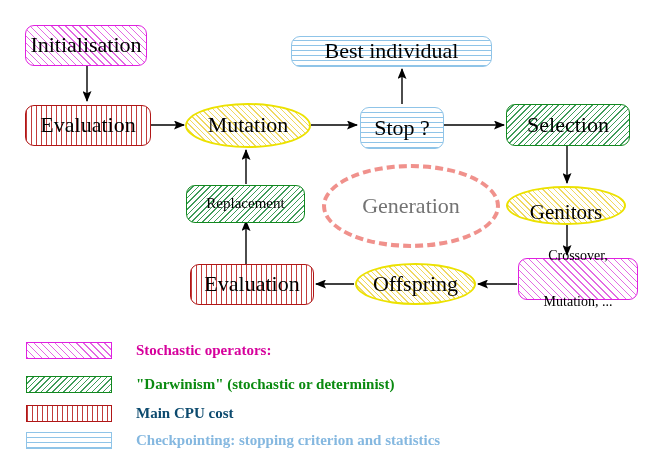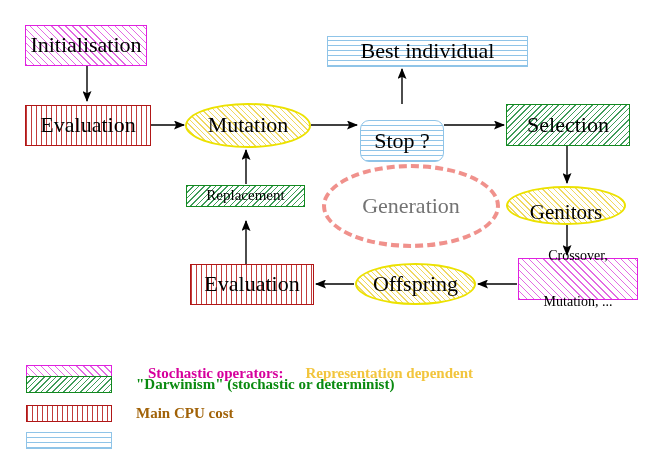--- a/index.html
+++ b/index.html
@@ -5,21 +5,21 @@
   html,body{margin:0;padding:0;}
   body{
     width:662px;height:471px;
     background:#ffffff;
     font-family:"Liberation Serif", serif;
     position:relative;
     overflow:hidden;
   }
   #canvas{position:absolute;left:0;top:0;width:662px;height:471px;}
   .node{position:absolute;display:flex;align-items:center;justify-content:center;
-        box-sizing:border-box;color:#000;z-index:3;}
+        box-sizing:border-box;color:#000;z-index:3;border-radius:9px;}
   .node span{position:relative;z-index:4;line-height:1.02;white-space:pre;}
 
   
   .pat-magenta{
     background-color:#ffffff;
     background-image:repeating-linear-gradient(45deg,
        #e36ae3 0px,#e36ae3 1px, rgba(255,255,255,0) 1px, rgba(255,255,255,0) 5px);
     border:1.5px solid #e020e0;
   }
   .pat-green{
@@ -65,21 +65,21 @@
   }
 
   
   #legend{position:absolute;left:0;top:336px;width:662px;height:135px;z-index:3;}
   .lg-row{position:absolute;left:26px;display:flex;align-items:center;}
   .lg-sw{width:86px;height:17px;box-sizing:border-box;flex:0 0 auto;}
   .lg-txt{margin-left:24px;font-weight:bold;font-size:15px;white-space:pre;}
   .c-magenta{color:#d6009c;}
   .c-gold{color:#f2c53d;}
   .c-green{color:#0a8a10;}
-  .c-red{color:#a16207;}
+  .c-red{color:#0c4a6e;}
   .c-skyblue{color:#85b8e0;}
 </style>
 </head>
 <body>
 
 <svg id="canvas" viewBox="0 0 662 471" xmlns="http://www.w3.org/2000/svg">
   <defs>
     <marker id="ah" markerWidth="11" markerHeight="9" refX="10" refY="4.5" orient="auto" markerUnits="userSpaceOnUse">
       <path d="M0,0 L11,4.5 L0,9 L2.2,4.5 Z" fill="#000"></path>
     </marker>
@@ -115,33 +115,33 @@
 </div>
 
 <div class="node pat-red t22" style="left:25px;top:105px;width:126px;height:41px;">
   <span>Evaluation</span>
 </div>
 
 <div class="node pat-yellow-ell t22" style="left:185px;top:103px;width:126px;height:45px;">
   <span>Mutation</span>
 </div>
 
-<div class="node pat-blue t22" style="left:291px;top:36px;width:201px;height:31px;margin-left:36px;">
+<div class="node pat-blue t22" style="left:291px;top:36px;width:201px;height:31px;">
   <span>Best individual</span>
 </div>
 
-<div class="node pat-blue rounded t22" style="left:360px;top:120px;width:84px;height:42px;">
+<div class="node pat-blue rounded t22" style="left:360px;top:107px;width:84px;height:42px;">
   <span>Stop ?</span>
 </div>
 
 <div class="node pat-green t22" style="left:506px;top:104px;width:124px;height:42px;justify-content:center;">
   <span>Selection</span>
 </div>
 
-<div class="node pat-green t15" style="left:186px;top:185px;width:119px;height:22px;">
+<div class="node pat-green t15" style="left:186px;top:185px;width:119px;height:38px;">
   <span>Replacement</span>
 </div>
 
 <div id="generation">
   <span>Generation</span>
 </div>
 
 <div class="node pat-yellow-ell t21" style="left:506px;top:186px;width:120px;height:39px;align-items:flex-end;">
   <span>Genitors</span>
 </div>
@@ -154,33 +154,33 @@
 <div class="node pat-red t22" style="left:190px;top:264px;width:124px;height:41px;">
   <span>Evaluation</span>
 </div>
 
 <div class="node pat-yellow-ell t22" style="left:355px;top:263px;width:121px;height:42px;">
   <span>Offspring</span>
 </div>
 
 <div id="legend">
 
-  <div class="lg-row" style="top:29px;gap:12px;">
+  <div class="lg-row" style="top:6px;">
     <div class="lg-sw pat-magenta"></div>
     <div class="lg-txt c-magenta">Stochastic operators:</div>
-    <div class="lg-txt c-gold" style="margin-left:10px;">Representation dependent</div>
   </div>
 
   <div class="lg-row" style="top:40px;">
     <div class="lg-sw pat-green"></div>
     <div class="lg-txt c-green">"Darwinism" (stochastic or determinist)</div>
   </div>
 
   <div class="lg-row" style="top:69px;">
     <div class="lg-sw pat-red"></div>
     <div class="lg-txt c-red">Main CPU cost</div>
   </div>
 
   <div class="lg-row" style="top:96px;">
     <div class="lg-sw pat-blue"></div>
+    <div class="lg-txt c-skyblue">Checkpointing: stopping criterion and statistics</div>
   </div>
 
 </div>
 
 </body></html>

